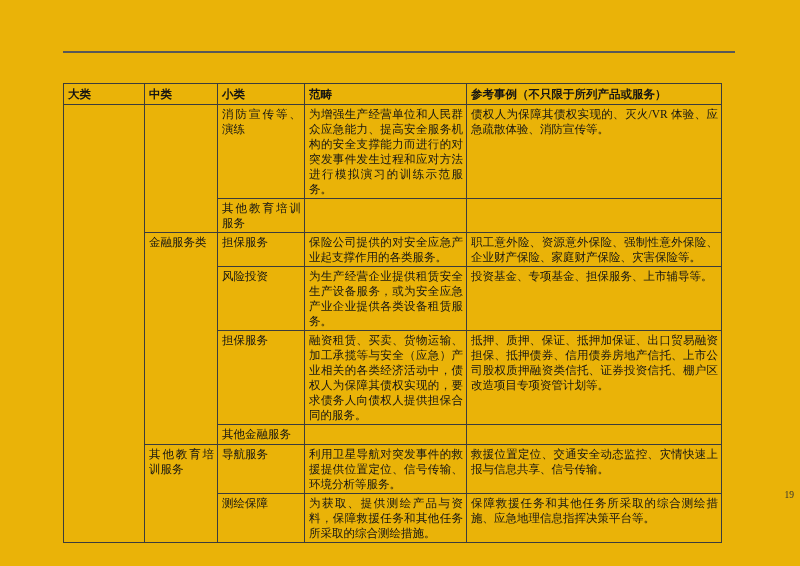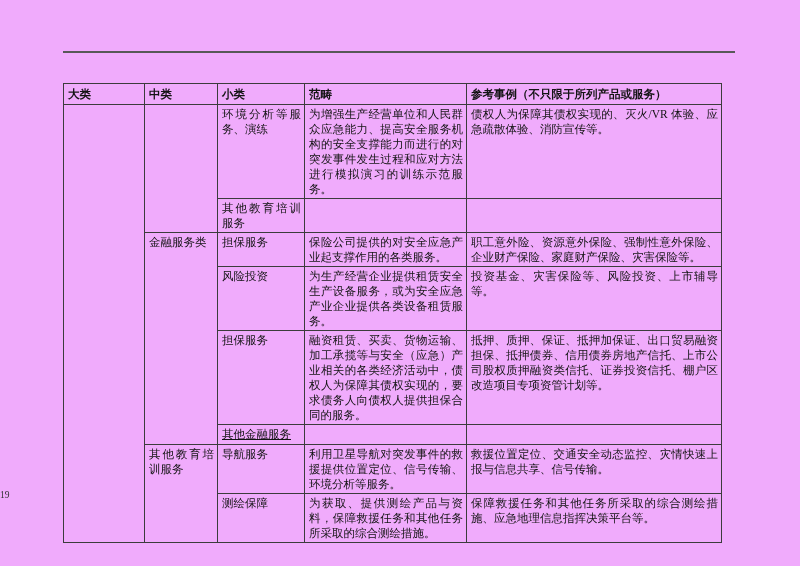--- a/index.html
+++ b/index.html
@@ -1,20 +1,20 @@
 <!DOCTYPE html>
 <html><head>
 <meta charset="utf-8">
 <style>
   html, body { margin: 0; padding: 0; background: #ffffff; }
   .sheet {
     position: relative;
     width: 800px;
     height: 566px;
-    background: #f0abfc;
+    background: #eab308;
     font-family: "Liberation Serif", "DejaVu Serif", serif;
     color: #141414;
     overflow: hidden;
   }
   .top-rule {
     position: absolute;
     left: 63px;
     top: 51px;
     width: 672px;
     height: 2px;
@@ -46,29 +46,29 @@
     font-weight: bold;
     text-align: left;
     padding-top: 3px;
   }
   tr.hrow  { height: 21px; }
   tr.row1  { height: 78px; }
   tr.row2  { height: 26px; }
   tr.row3  { height: 32px; }
   tr.row4  { height: 45px; }
   tr.row5  { height: 74px; }
-  tr.row6  { height: 20px; text-decoration: underline; }
+  tr.row6  { height: 20px; }
   tr.row7  { height: 46px; }
   tr.row8  { height: 43px; }
   .page-number {
     position: absolute;
     left: 0;
     top: 490px;
     width: 794px;
-    text-align: left;
+    text-align: right;
     font-size: 9.5px;
     color: #333333;
   }
 </style>
 </head>
 <body>
 
 <div class="sheet">
 
   <div class="top-rule"></div>
@@ -87,39 +87,39 @@
         <th>中类</th>
         <th>小类</th>
         <th>范畴</th>
         <th>参考事例（不只限于所列产品或服务）</th>
       </tr>
     </thead>
     <tbody>
       <tr class="row1">
         <td rowspan="8"></td>
         <td rowspan="2"></td>
-        <td>环境分析等服务、演练</td>
+        <td>消防宣传等、演练</td>
         <td>为增强生产经营单位和人民群众应急能力、提高安全服务机构的安全支撑能力而进行的对突发事件发生过程和应对方法进行模拟演习的训练示范服务。</td>
         <td>债权人为保障其债权实现的、灭火/VR 体验、应急疏散体验、消防宣传等。</td>
       </tr>
       <tr class="row2">
         <td>其他教育培训服务</td>
         <td></td>
         <td></td>
       </tr>
       <tr class="row3">
         <td rowspan="4">金融服务类</td>
         <td>担保服务</td>
         <td>保险公司提供的对安全应急产业起支撑作用的各类服务。</td>
         <td>职工意外险、资源意外保险、强制性意外保险、企业财产保险、家庭财产保险、灾害保险等。</td>
       </tr>
       <tr class="row4">
         <td>风险投资</td>
         <td>为生产经营企业提供租赁安全生产设备服务，或为安全应急产业企业提供各类设备租赁服务。</td>
-        <td>投资基金、灾害保险等、风险投资、上市辅导等。</td>
+        <td>投资基金、专项基金、担保服务、上市辅导等。</td>
       </tr>
       <tr class="row5">
         <td>担保服务</td>
         <td>融资租赁、买卖、货物运输、加工承揽等与安全（应急）产业相关的各类经济活动中，债权人为保障其债权实现的，要求债务人向债权人提供担保合同的服务。</td>
         <td>抵押、质押、保证、抵押加保证、出口贸易融资担保、抵押债券、信用债券房地产信托、上市公司股权质押融资类信托、证券投资信托、棚户区改造项目专项资管计划等。</td>
       </tr>
       <tr class="row6">
         <td>其他金融服务</td>
         <td></td>
         <td></td>

